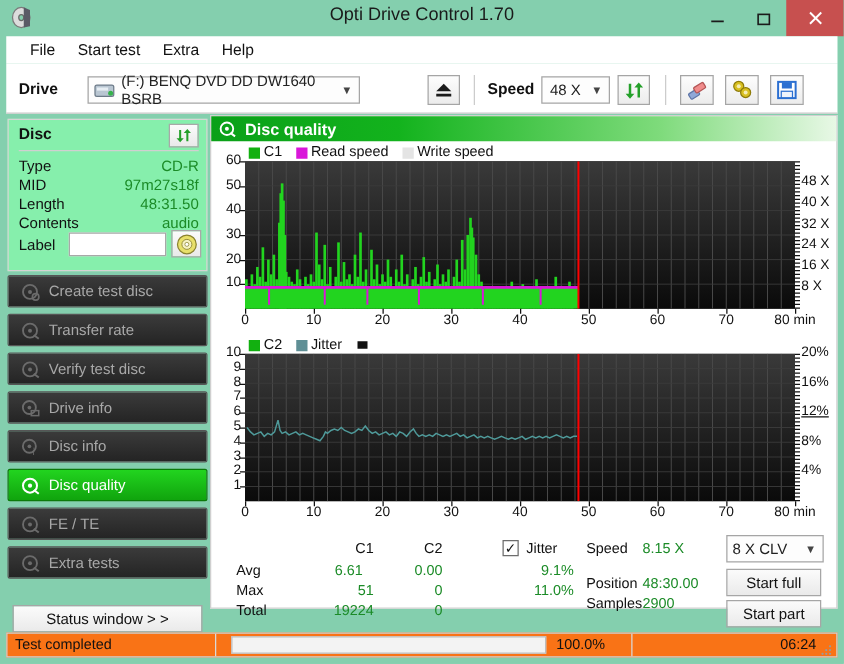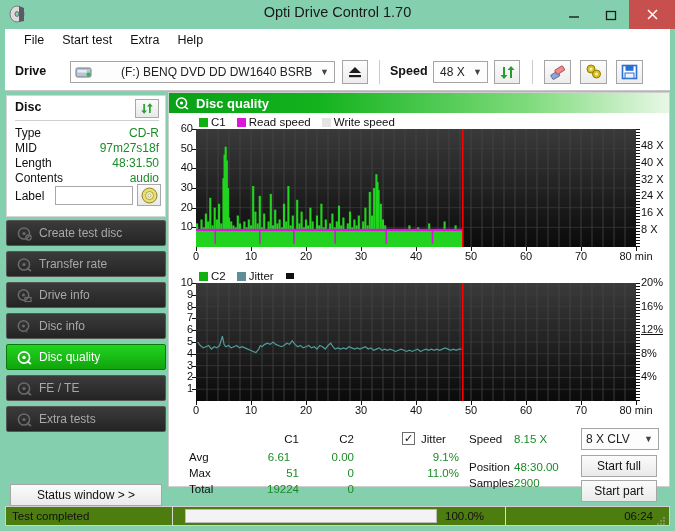--- a/index.html
+++ b/index.html
@@ -77,21 +77,21 @@
     border: 1px solid #a5a5a5;
     display: flex; align-items: center; justify-content: center;
   }
   .sep {
     position: absolute; width: 1px; background: #cccccc;
   }
 
   
   .disc-panel {
     position: absolute; left: 6px; top: 95px; width: 160px; height: 122px;
-    background: #ffffff; border: 1px solid #d5d5d5;
+    background: #86efac; border: 1px solid #d5d5d5;
   }
   .disc-head {
     position: absolute; left: 8px; top: 4px;
     font-size: 12.5px; font-weight: bold; color: #111;
   }
   .disc-refresh {
     position: absolute; right: 6px; top: 3px; width: 24px; height: 19px;
     background: linear-gradient(#fbfbfb,#e9e9e9);
     border: 1px solid #a8a8a8;
     display:flex; align-items:center; justify-content:center;
@@ -176,21 +176,21 @@
     position: absolute; width: 76px; height: 22px;
     background: linear-gradient(#fbfbfb,#eaeaea);
     border: 1px solid #a6a6a6;
     display:flex;align-items:center;justify-content:center;
     font-size: 12px; color: #111;
   }
 
   
   .statusbar {
     position: absolute; left: 5px; top: 506px; width: 665px; height: 20px;
-    background: #4d7c0f; border: 1px solid #d0d0d0;
+    background: #f97316; border: 1px solid #d0d0d0;
     display: flex; align-items: center;
   }
   .sb-text { font-size: 11.5px; color: #111; margin-left: 6px; width: 160px; }
   .sb-divider { width:1px; height: 18px; background: #d9d9d9; }
   .progwrap {
     width: 252px; height: 14px; margin-left: 12px;
     border: 1px solid #bcbcbc; background: #f3f3f3;
   }
   .progfill { height: 100%; background: #15a215; }
   .sb-pct { font-size: 11.5px; color: #111; margin-left: 8px; width: 60px; }
@@ -234,21 +234,21 @@
   <div class="menubar">
     <div class="menuitem">File</div>
     <div class="menuitem">Start test</div>
     <div class="menuitem">Extra</div>
     <div class="menuitem">Help</div>
   </div>
 
   <div class="toolbar">
     <div class="tb-label" style="left:10px; top:13px;">Drive</div>
 
-    <div class="combo" style="left:65px; top:10px; width:265px;gap:24px;">
+    <div class="combo" style="left:65px; top:10px; width:218px;">
       <span style="display:flex;align-items:center;margin-right:5px;">
         <svg width="17" height="14" viewBox="0 0 17 14">
           <rect x="1" y="3" width="15" height="9" rx="1.5" fill="#b9c6d2" stroke="#6c7a88"></rect>
           <rect x="2.5" y="5" width="9" height="2.5" fill="#e6edf3"></rect>
           <circle cx="13.5" cy="9.5" r="2" fill="#37b24d"></circle>
         </svg>
       </span>
       <span>(F:)   BENQ DVD DD DW1640 BSRB</span>
       <span class="chev">▼</span>
     </div>
@@ -356,20 +356,30 @@
     </div>
     <div class="navbtn">
       <span class="nicon">
         <svg width="15" height="15" viewBox="0 0 15 15">
             <circle cx="7" cy="7.5" r="5.6" fill="none" stroke="#6b6b6b" stroke-width="1.5"></circle>
             <circle cx="7" cy="7.5" r="1.6" fill="#6b6b6b"></circle>
             <line x1="10" y1="11" x2="14" y2="14" stroke="#6b6b6b" stroke-width="1.6"></line>
           </svg>
       </span>
       <span class="nlabel">Transfer rate</span>
+    </div>
+    <div class="navbtn">
+      <span class="nicon">
+        <svg width="15" height="15" viewBox="0 0 15 15">
+            <circle cx="7" cy="7.5" r="5.6" fill="none" stroke="#6b6b6b" stroke-width="1.5"></circle>
+            <circle cx="7" cy="7.5" r="1.6" fill="#6b6b6b"></circle>
+            <line x1="10" y1="11" x2="14" y2="14" stroke="#6b6b6b" stroke-width="1.6"></line>
+          </svg>
+      </span>
+      <span class="nlabel">Verify test disc</span>
     </div>
     <div class="navbtn">
       <span class="nicon">
         <svg width="15" height="15" viewBox="0 0 15 15">
             <circle cx="6.5" cy="7" r="5.2" fill="none" stroke="#6b6b6b" stroke-width="1.5"></circle>
             <circle cx="6.5" cy="7" r="1.5" fill="#6b6b6b"></circle>
             <rect x="8" y="9.5" width="6" height="4" fill="none" stroke="#6b6b6b" stroke-width="1.2"></rect>
           </svg>
       </span>
       <span class="nlabel">Drive info</span>

